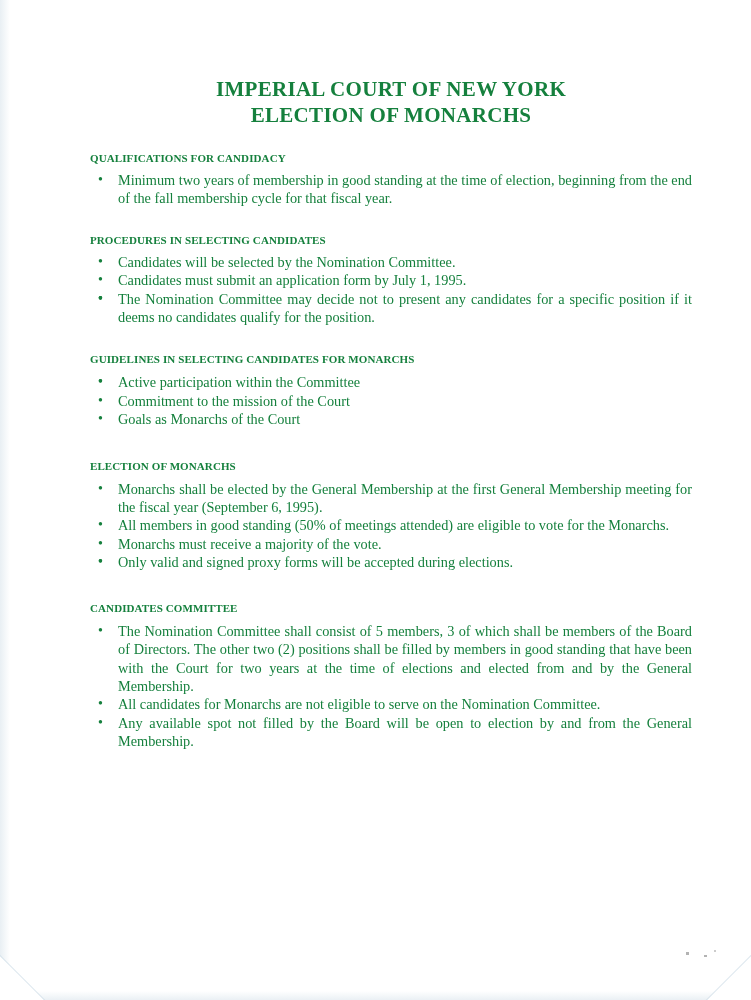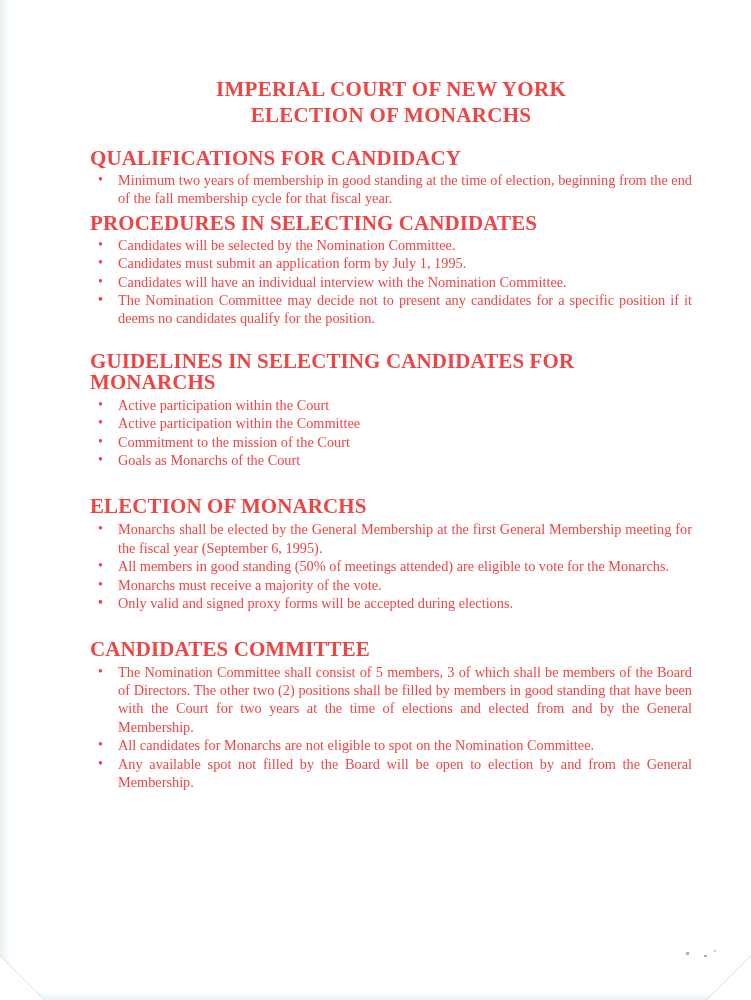--- a/index.html
+++ b/index.html
@@ -8,21 +8,21 @@
     background: #ffffff;
   }
 
   #page {
     position: relative;
     width: 751px;
     height: 1000px;
     background: #ffffff;
     overflow: hidden;
     font-family: "Liberation Serif", "DejaVu Serif", serif;
-    color: #ef4444;
+    color: #15803d;
   }
 
   
   .scan-edge {
     position: absolute;
     pointer-events: none;
   }
   .scan-edge.left {
     left: 0; top: 0; bottom: 0; width: 10px;
     background: linear-gradient(to right, rgba(214,226,234,0.55), rgba(255,255,255,0));
@@ -62,21 +62,21 @@
     line-height: 26px;
     letter-spacing: 0.3px;
     margin: 0;
   }
   .doc-title .line-1 { display: block; padding-top: 76px; }
   .doc-title .line-2 { display: block; }
 
   .section { margin: 0; }
   .section-heading {
     font-weight: bold;
-    font-size: 21px;
+    font-size: 11px;
     line-height: 21px;
     letter-spacing: 0.1px;
     margin: 0;
     padding: 0;
   }
 
   .bullets {
     list-style: none;
     margin: 0;
     padding: 0;
@@ -95,21 +95,21 @@
     left: 8px;
     top: 0;
     font-size: 14px;
     line-height: 18.4px;
   }
 
   
   #sec-qualifications { margin-top: 20px; }
   #sec-qualifications .bullets { margin-top: 2px; }
 
-  #sec-procedures { margin-top: 5px; }
+  #sec-procedures { margin-top: 22px; }
   #sec-procedures .bullets { margin-top: 2px; }
 
   #sec-guidelines { margin-top: 23px; }
   #sec-guidelines .bullets { margin-top: 3px; }
 
   #sec-election { margin-top: 27px; }
   #sec-election .bullets { margin-top: 3px; }
 
   #sec-nomination { margin-top: 26px; }
   #sec-nomination .bullets { margin-top: 3px; }
@@ -158,38 +158,36 @@
         <li class="bullet single">
           <span class="dot">•</span>
           <span>Candidates will be selected by the Nomination Committee.</span>
         </li>
         <li class="bullet single">
           <span class="dot">•</span>
           <span>Candidates must submit an application form by July 1, 1995.</span>
         </li>
         <li class="bullet single">
           <span class="dot">•</span>
-          <span>Candidates will have an individual interview with the Nomination Committee.</span>
         </li>
         <li class="bullet">
           <span class="dot">•</span>
         </li>
         <li class="bullet">
           <span class="dot">•</span>
           <span>The Nomination Committee may decide not to present any candidates for a specific position if it deems no candidates qualify for the position.</span>
         </li>
       </ul>
     </section>
 
     <section class="section" id="sec-guidelines">
       <h2 class="section-heading">GUIDELINES IN SELECTING CANDIDATES FOR MONARCHS</h2>
       <ul class="bullets">
         <li class="bullet single">
           <span class="dot">•</span>
-          <span>Active participation within the Court</span>
         </li>
         <li class="bullet single">
           <span class="dot">•</span>
           <span>Active participation within the Committee</span>
         </li>
         <li class="bullet single">
           <span class="dot">•</span>
           <span>Commitment to the mission of the Court</span>
         </li>
         <li class="bullet single">
@@ -226,21 +224,21 @@
 
     <section class="section" id="sec-nomination">
       <h2 class="section-heading">CANDIDATES COMMITTEE</h2>
       <ul class="bullets">
         <li class="bullet">
           <span class="dot">•</span>
           <span>The Nomination Committee shall consist of 5 members, 3 of which shall be members of the Board of Directors.  The other two (2) positions shall be filled by members in good standing that have been with the Court for two years at the time of elections and elected from and by the General Membership.</span>
         </li>
         <li class="bullet single">
           <span class="dot">•</span>
-          <span>All candidates for Monarchs are not eligible to spot on the Nomination Committee.</span>
+          <span>All candidates for Monarchs are not eligible to serve on the Nomination Committee.</span>
         </li>
         <li class="bullet">
           <span class="dot">•</span>
           <span>Any available spot not filled by the Board will be open to election by and from the General Membership.</span>
         </li>
       </ul>
     </section>
 
   </div>
 </div>

